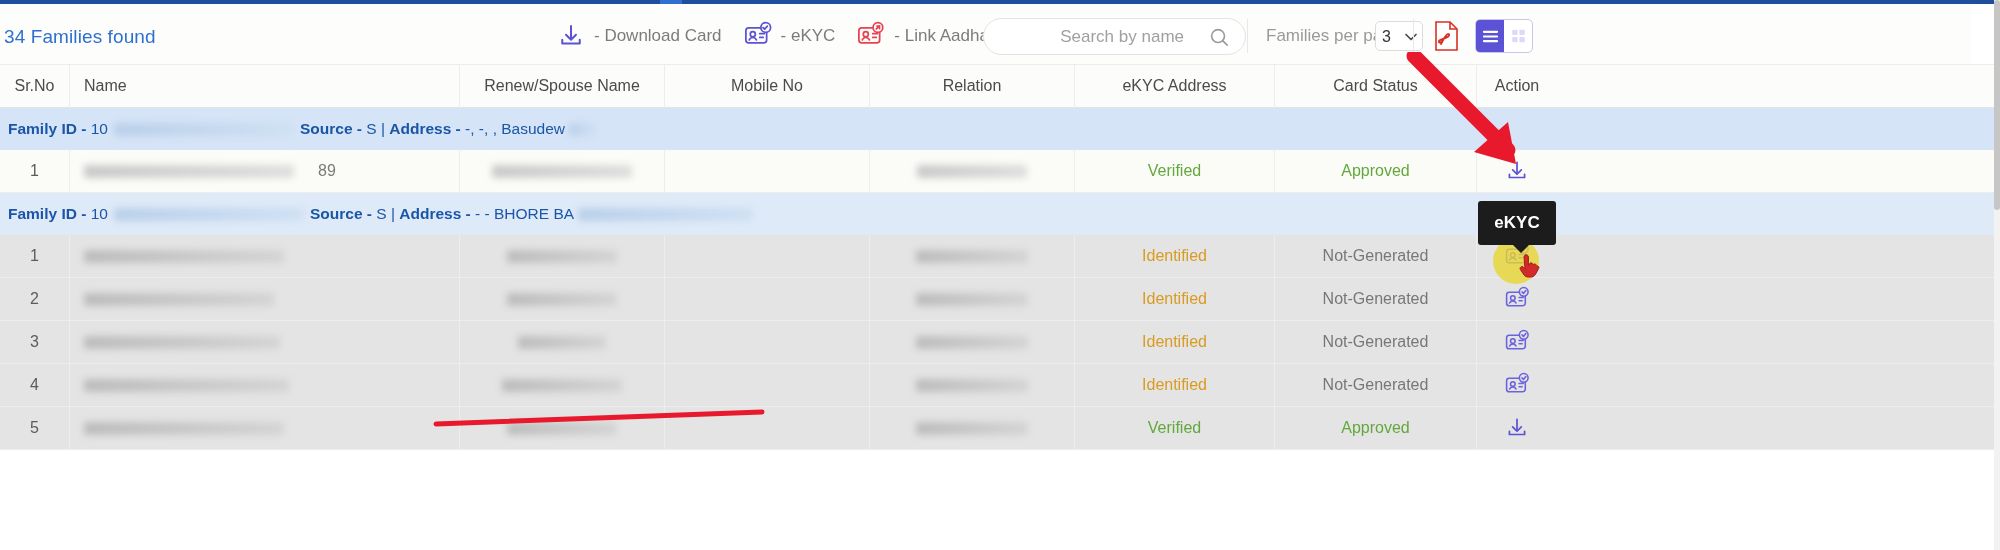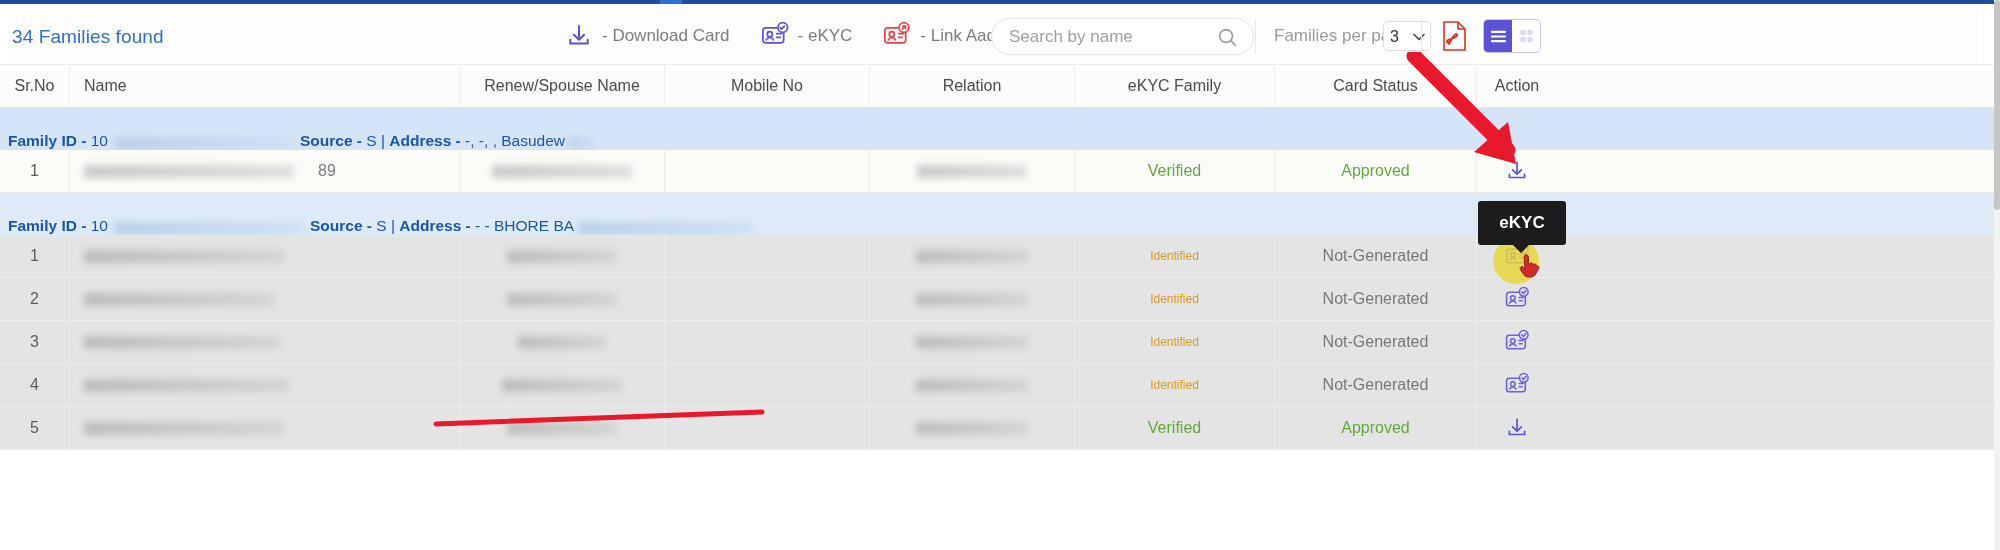--- a/index.html
+++ b/index.html
@@ -10,46 +10,46 @@
     overflow: hidden;
   }
   .app { position: relative; width: 2000px; height: 550px; background: #fff; }
 
   
   .top-strip { position: absolute; top: 0; left: 0; width: 2000px; height: 4px; background: #1f4e9c; }
   .top-strip-accent { position: absolute; top: 0; left: 660px; width: 22px; height: 4px; background: #2f6fd0; }
 
   
   .toolbar {
-    position: absolute; top: 4px; left: 8px; width: 1971px; height: 60px;
+    position: absolute; top: 4px; left: 0; width: 1971px; height: 60px;
     background: #fdfefb;
     display: flex; align-items: center;
   }
   .families-found {
     position: absolute; left: 4px; top: 22px;
     font-size: 19px; color: #2e6fd0; font-weight: 400; letter-spacing: .1px;
   }
   .legend {
     position: absolute; left: 556px; top: 14px;
-    display: flex; align-items: center; gap: 16px; height: 36px;
+    display: flex; align-items: center; gap: 7px; height: 36px;
   }
   .legend-item { display: flex; align-items: center; gap: 8px; margin-right: 14px; }
   .legend-label { font-size: 17px; color: #7c7c7c; white-space: nowrap; }
   .legend-icon { width: 30px; height: 30px; display: block; }
 
   .search-wrap {
     position: absolute; left: 983px; top: 14px;
     width: 263px; height: 37px;
     border: 1px solid #e3e3e3; border-radius: 19px;
     background: #fff; display: flex; align-items: center;
   }
   .search-input {
     border: none; outline: none; background: transparent;
     font-size: 17px; color: #333; font-family: "Liberation Sans", sans-serif;
-    padding-left: 17px; width: 200px; height: 33px;
+    padding-left: 17px; width: 200px; height: 33px; text-align: right;
   }
   .search-input::placeholder { color: #a0a0a0; }
   .search-icon { position: absolute; right: 14px; top: 7px; }
 
   .divider-v { position: absolute; width: 1px; height: 34px; background: #e8e8e8; top: 15px; }
 
   .per-page {
     position: absolute; left: 1266px; top: 22px;
     font-size: 17px; color: #9a9a9a; white-space: nowrap;
   }
@@ -91,21 +91,21 @@
   .c-sr    { width: 70px;  justify-content: center; }
   .c-name  { width: 390px; padding-left: 14px; justify-content: flex-start; }
   .c-fath  { width: 205px; }
   .c-rel   { width: 205px; }
   .c-mob   { width: 205px; }
   .c-ekyc  { width: 200px; }
   .c-card  { width: 202px; }
   .c-act   { width: 80px; border-right: none; }
 
   .family-row {
-    display: flex; align-items: flex-end; height: 42px;
+    display: flex; align-items: center; height: 42px;
     background: #d6e4f7;
     font-size: 15.5px; color: #1a56a8;
     padding-left: 8px; white-space: nowrap; overflow: hidden;
   }
   .family-row.lighter { background: #dfeaf8; }
   .family-row b { font-weight: 700; }
   .blur-chunk {
     display: inline-block; height: 13px; border-radius: 3px;
     background: linear-gradient(90deg,#b9cfe9,#cfe0f3); vertical-align: middle;
     filter: blur(3.5px);
@@ -114,30 +114,30 @@
   .trow { display: flex; align-items: center; height: 43px; border-bottom: 1px solid #ededed; }
   .trow.white { background: #fbfcf8; }
   .trow.gray  { background: #e4e4e4; }
   .td {
     height: 43px; display: flex; align-items: center; justify-content: center;
     font-size: 16px; color: #5c5c5c; border-right: 1px solid #ededed;
   }
   .td.c-name { justify-content: flex-start; padding-left: 14px; }
   .td.c-act { border-right: none; }
   .status-verified   { color: #63a83d; font-size: 16px; text-align: right; }
-  .status-identified { color: #d99b20; font-size: 12px; }
+  .status-identified { color: #d99b20; font-size: 16px; }
   .status-approved   { color: #63a83d; font-size: 16px; }
   .status-notgen     { color: #777; font-size: 16px; }
 
   .act-icon { cursor: pointer; width: 28px; height: 28px; display: flex; align-items: center; justify-content: center; }
 
   
   .tooltip {
     position: absolute; left: 1478px; top: 201px;
-    width: 88px; height: 44px; background: #1c1c1c; border-radius: 3px;
+    width: 78px; height: 44px; background: #1c1c1c; border-radius: 3px;
     display: flex; align-items: center; justify-content: center;
     color: #fff; font-size: 17px; font-weight: 700; z-index: 40;
   }
   .tooltip:after {
     content: ""; position: absolute; bottom: -8px; left: 34px;
     border-left: 9px solid transparent; border-right: 9px solid transparent;
     border-top: 9px solid #1c1c1c;
   }
   .click-halo {
     position: absolute; left: 1493px; top: 238px; width: 46px; height: 46px;
@@ -271,21 +271,21 @@
   </div>
 
   <div class="table">
 
     <div class="thead">
       <div class="th c-sr">Sr.No</div>
       <div class="th c-name">Name</div>
       <div class="th c-fath">Renew/Spouse Name</div>
       <div class="th c-mob">Mobile No</div>
       <div class="th c-rel">Relation</div>
-      <div class="th c-ekyc">eKYC Family</div>
+      <div class="th c-ekyc">eKYC Address</div>
       <div class="th c-card">Card Status</div>
       <div class="th c-act">Action</div>
     </div>
 
     <div class="family-row">
       <b>Family ID -</b>&nbsp;<span>10</span>
       <span class="blur-chunk" style="width:180px;margin:0 6px"></span>
       <b>Source -</b>&nbsp;<span>S</span>&nbsp;|&nbsp;<b>Address -</b>&nbsp;<span>-, -, , Basudew</span>
       <span class="blur-chunk" style="width:26px;margin-left:4px"></span>
     </div>

